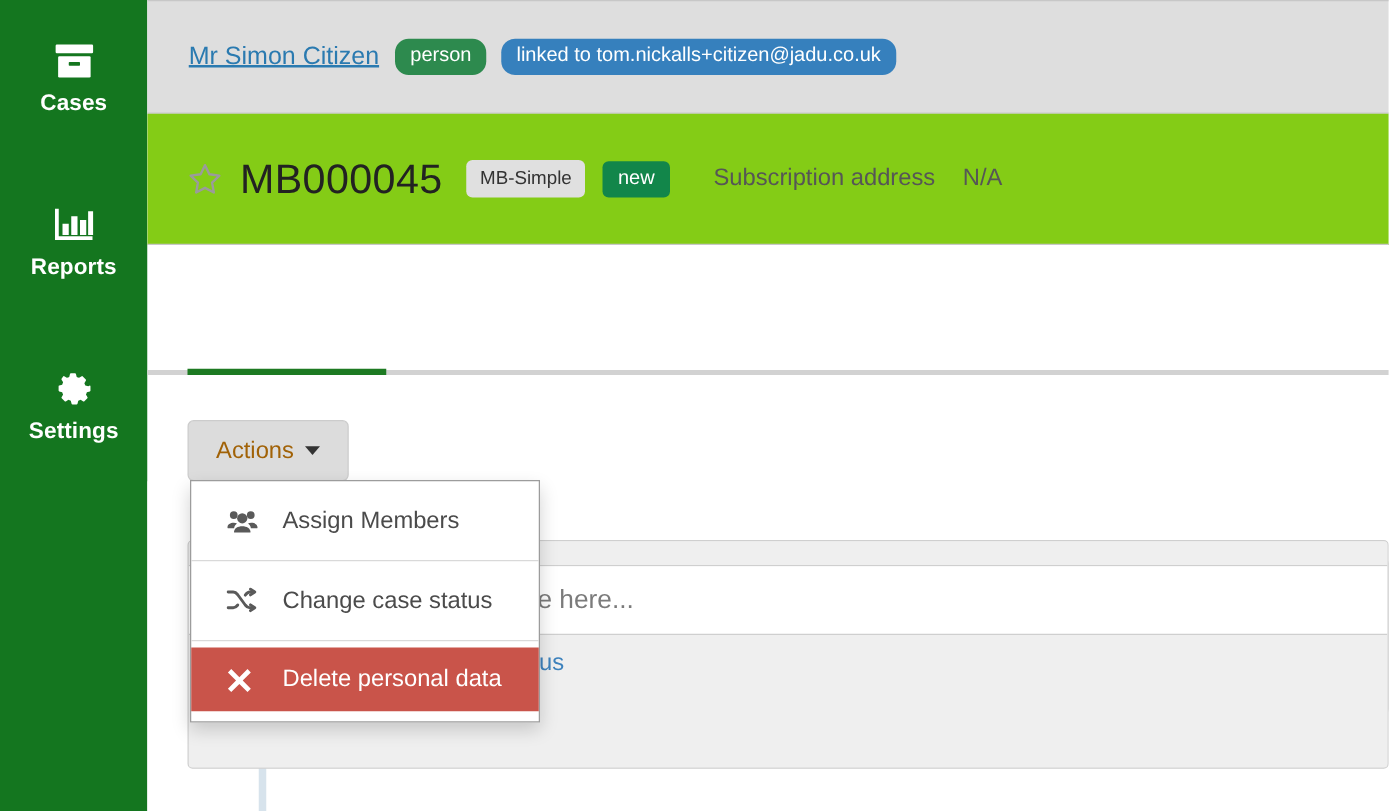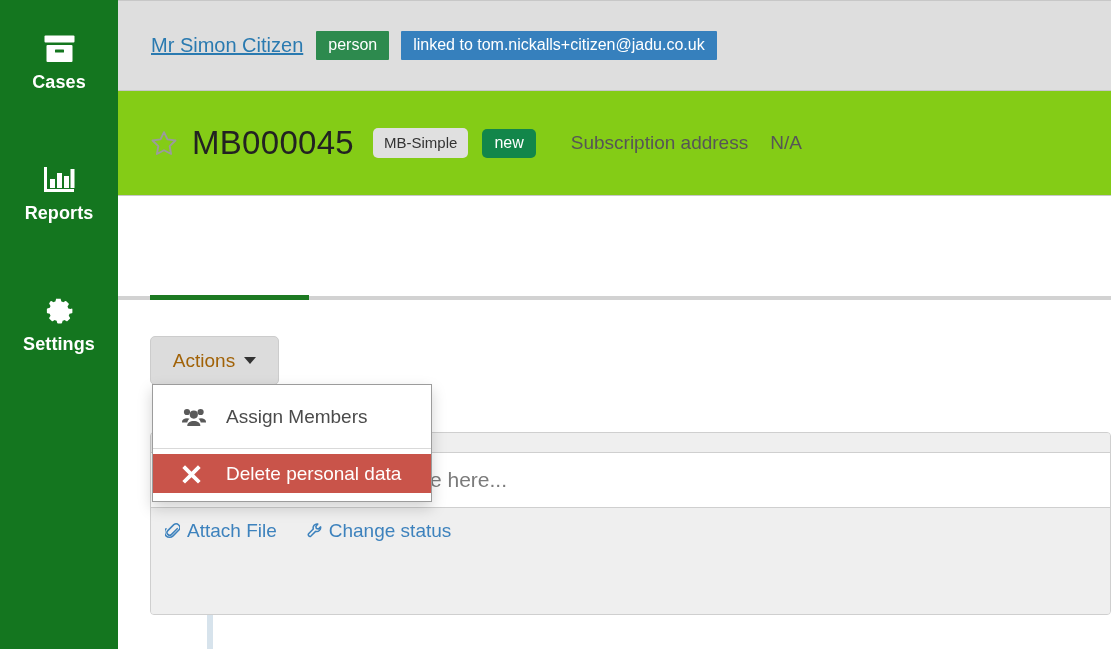--- a/index.html
+++ b/index.html
@@ -64,21 +64,21 @@
   }
   .person-name {
     font-size: 20px;
     color: #2a7ab0;
     text-decoration: underline;
     cursor: pointer;
     white-space: nowrap;
   }
   .badge {
     display: inline-flex; align-items: center; justify-content: center;
-    border-radius: 1px;
+    border-radius: 11px;
     color: #ffffff;
     white-space: nowrap;
   }
   .badge-person {
     margin-left: 13px;
     background: #2d8a4e;
     font-size: 16px;
     padding: 5px 12px 6px 12px;
   }
   .badge-linked {
@@ -209,21 +209,21 @@
   .menu-item .mi-icon {
     width: 34px;
     display: flex; align-items: center;
     color: #5a5a5a;
   }
   .menu-item .mi-label { margin-left: 11px; white-space: nowrap; }
   .menu-item.danger {
     background: #c9544a;
     color: #ffffff;
     border-bottom: none;
-    height: 39px;
+    height: 51px;
     margin-top: 5px;
   }
   .menu-item.danger .mi-icon { color: #ffffff; }
   .menu-item.danger .mi-label { font-weight: normal; }
 
   
   .timeline-area {
     position: absolute;
     left: 118px; top: 385px;
     width: 993px; height: 264px;
@@ -392,20 +392,32 @@
           <circle cx="19.6" cy="5" r="3.1"></circle>
           <circle cx="12.8" cy="7.6" r="4.1"></circle>
           <path d="M1 14.8c0-2.3 2.3-3.6 5-3.6 1 0 1.9.2 2.6.5-1.3.9-2.1 2.2-2.3 3.8H1.3a.3.3 0 0 1-.3-.3z"></path>
           <path d="M25 14.8c0-2.3-2.3-3.6-5-3.6-1 0-1.9.2-2.6.5 1.3.9 2.1 2.2 2.3 3.8h4.9a.3.3 0 0 0 .4-.3z"></path>
           <path d="M6.2 18.6c0-3 3-4.7 6.6-4.7s6.6 1.7 6.6 4.7a.4.4 0 0 1-.4.4H6.6a.4.4 0 0 1-.4-.4z"></path>
         </svg>
       </span>
       <span class="mi-label">Assign Members</span>
     </div>
 
+    <div class="menu-item">
+      <span class="mi-icon">
+        <svg width="25" height="21" viewBox="0 0 25 21" fill="none" stroke="currentColor" stroke-width="2.3" stroke-linecap="round" stroke-linejoin="round" aria-hidden="true">
+          <path d="M1.5 3.6h4.1c1.6 0 2.6.9 3.6 2.2l6 8.2c1 1.3 2 2.2 3.6 2.2h3.3"></path>
+          <path d="M1.5 16.2h4.1c1.6 0 2.6-.9 3.6-2.2"></path>
+          <path d="M15.2 6.1c1-1.4 2-2.5 3.6-2.5h3.3"></path>
+          <path d="M19.4 1.3l3.4 2.3-3.4 2.3"></path>
+          <path d="M19.4 13.9l3.4 2.3-3.4 2.3"></path>
+        </svg>
+      </span>
+      <span class="mi-label">Change case status</span>
+    </div>
 
     <div class="menu-item danger">
       <span class="mi-icon">
         <svg width="21" height="21" viewBox="0 0 22 22" aria-hidden="true">
           <path d="M4.2 2.4L11 9.2l6.8-6.8 2.8 2.8L13.8 12l6.8 6.8-2.8 2.8L11 14.8l-6.8 6.8-2.8-2.8L8.2 12 1.4 5.2z" fill="currentColor"></path>
         </svg>
       </span>
       <span class="mi-label">Delete personal data</span>
     </div>
   </div>

